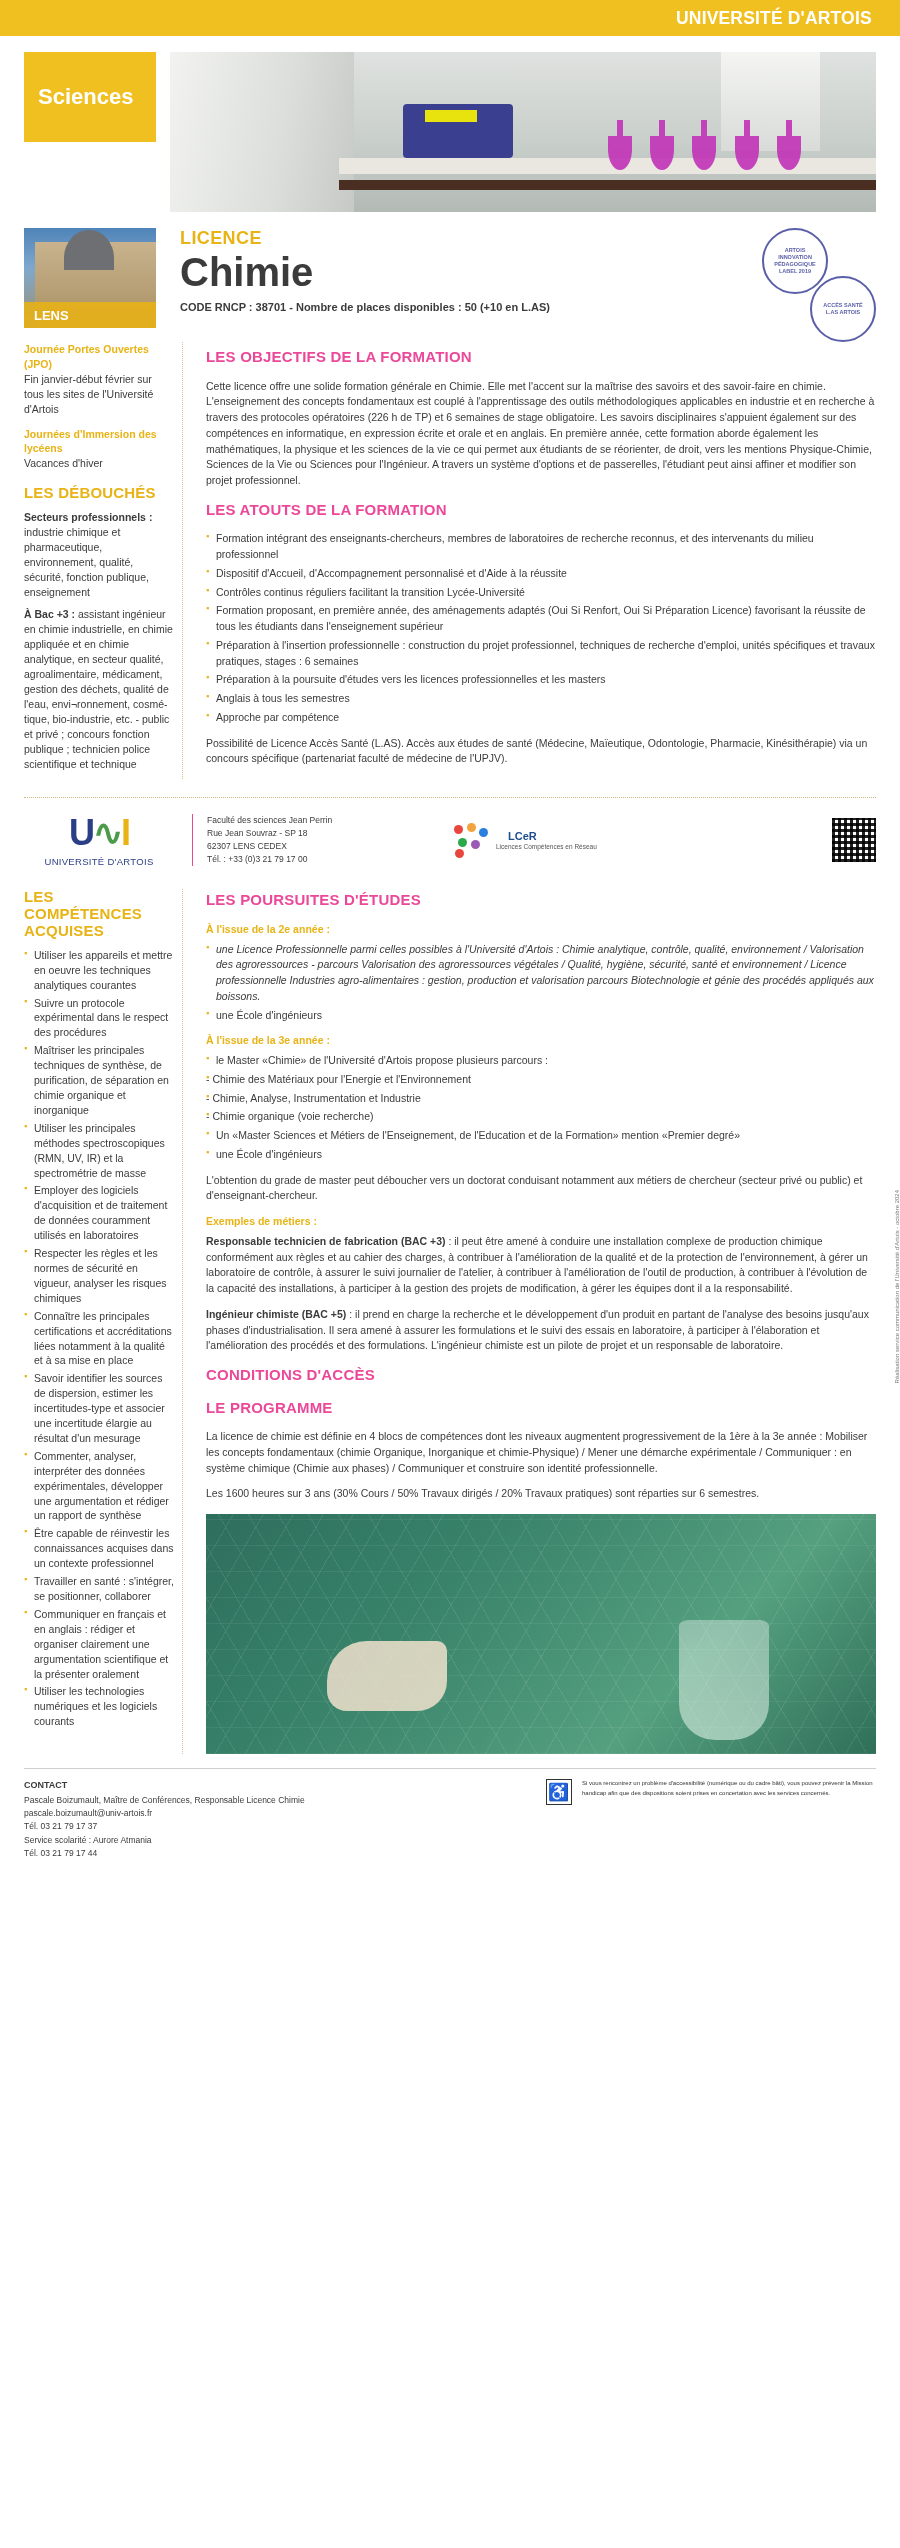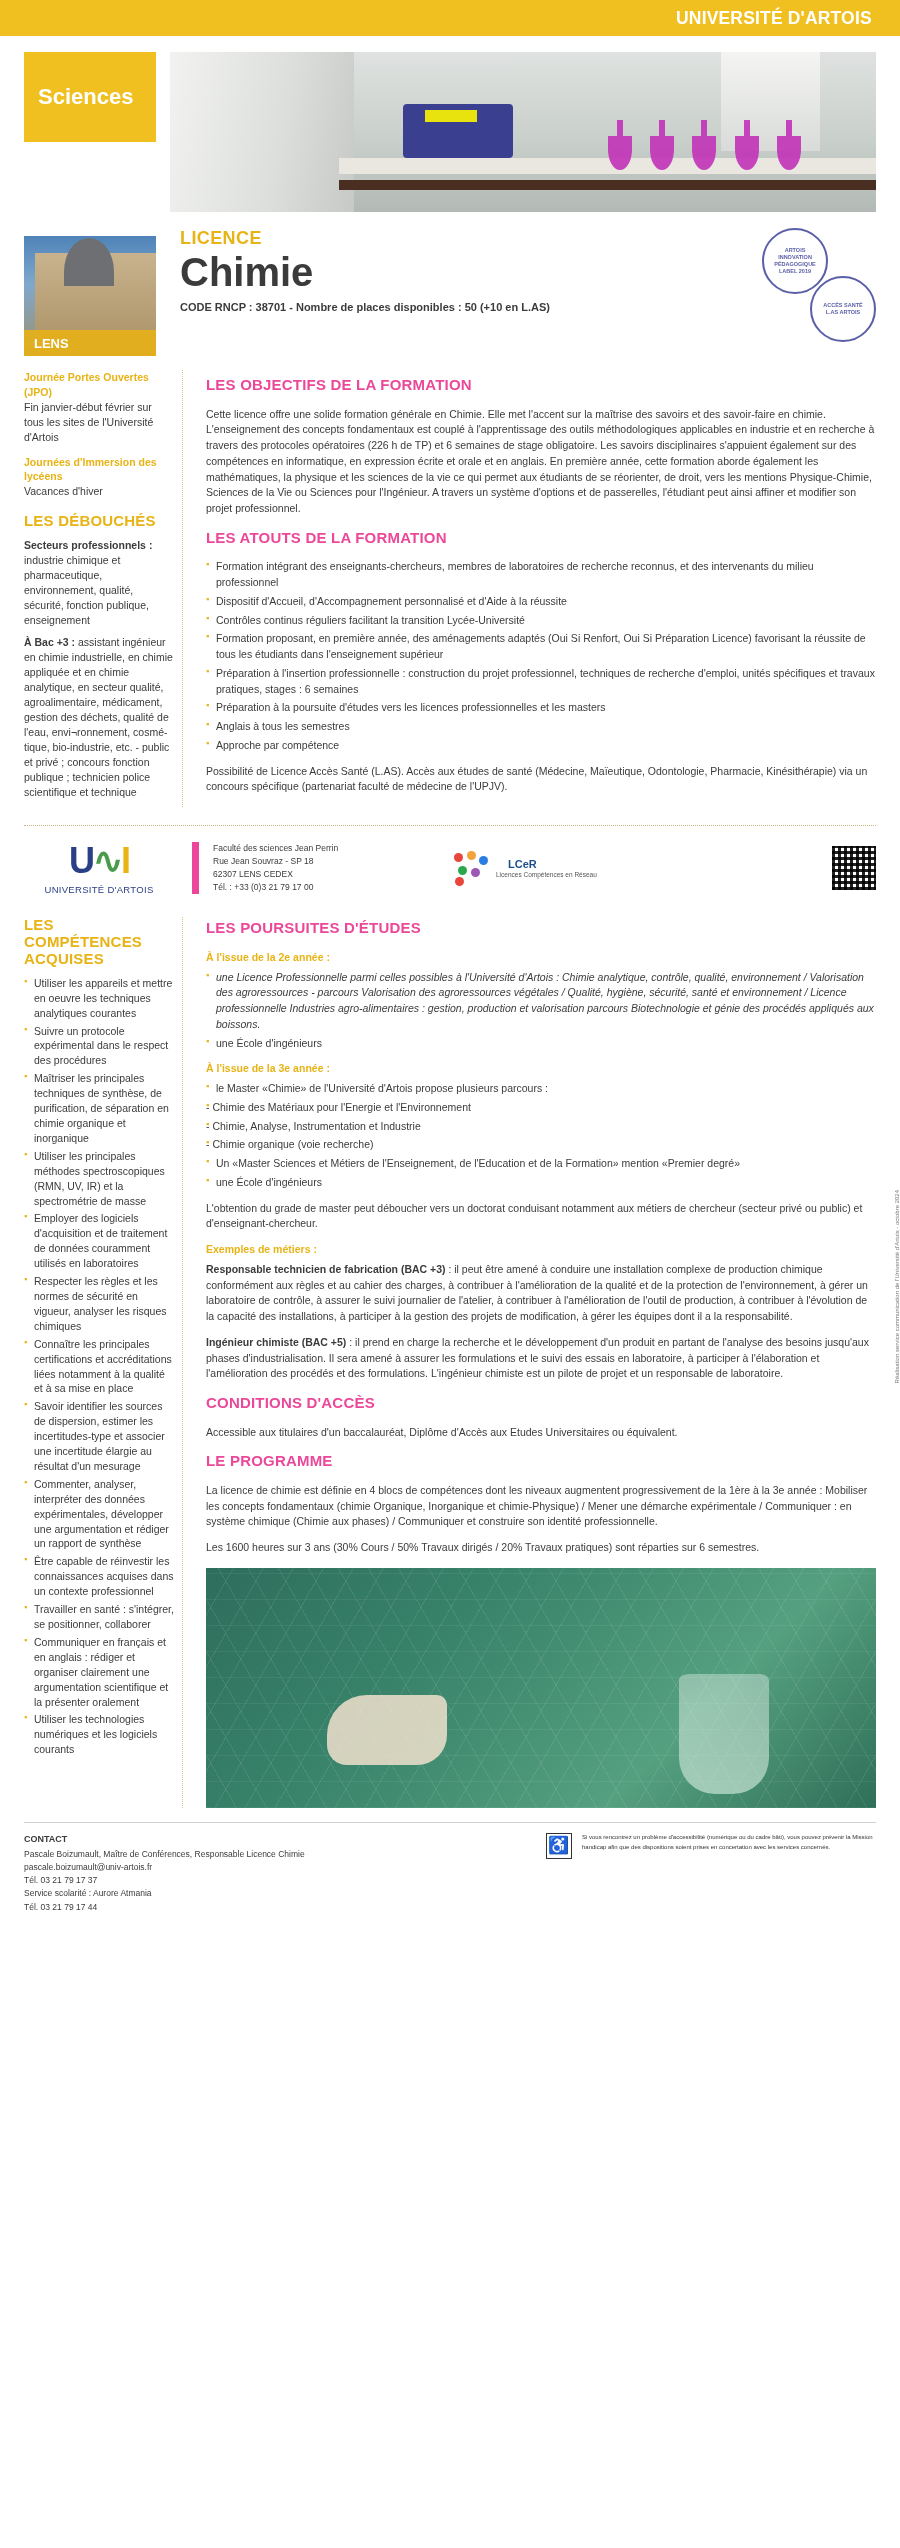--- a/index.html
+++ b/index.html
@@ -93,24 +93,23 @@
     background:#c233b8;
   }
 
   
   .title-row {
     display: flex;
     padding: 16px 24px 0 24px;
     gap: 14px;
   }
   .lens-photo {
-    width: 132px; height: 120px; flex: 0 0 132px;
+    width: 132px; height: 100px; flex: 0 0 132px;
     position: relative; overflow: hidden;
     background: linear-gradient(180deg,#4f83b8 0%,#7fa8cd 40%,#9e8f6d 100%);
-    margin-top: 8px;
   }
   .lens-photo .bldg {
     position: absolute; left: 8%; right: 0; bottom: 0; top: 14%;
     background: linear-gradient(180deg,#c8b38e,#a98f63);
   }
   .lens-photo .tower {
     position: absolute; left: 30%; top: 2%; width: 38%; height: 40%;
     background: #6d6f72; border-radius: 50% 50% 0 0 / 70% 70% 0 0;
   }
   .lens-photo .lens-label {
@@ -166,21 +165,21 @@
   }
 
   
   .mid-sep { border-top: 1px dotted #cdb77f; margin: 18px 24px 0 24px; }
   .mid-band { display:flex; align-items:center; gap:18px; padding: 14px 24px 16px 24px; }
   .ua-logo { width: 150px; flex:0 0 150px; text-align:center; }
   .ua-mark { font-size: 36px; color:#2a3f86; font-weight:bold; letter-spacing:-2px; }
   .ua-mark .g { color:#4a9b4a; }
   .ua-mark .y { color:#e8b315; }
   .ua-name { font-size: 9.5px; color:#2a3f86; margin-top:2px; letter-spacing:.3px; }
-  .addr { font-size: 8.5px; line-height:1.55; border-left:7px solid #ec4899; padding-left:14px; flex:0 0 230px; }
+  .addr { font-size: 8.5px; line-height:1.55; border-left:1px solid #ec4899; padding-left:14px; flex:0 0 230px; }
   .lcer { display:flex; align-items:center; gap:8px; margin-left: 14px; }
   .lcer-dots { width:34px; height:34px; position:relative; }
   .lcer-dots i { position:absolute; width:9px; height:9px; border-radius:50%; display:block; }
   .lcer-txt { font-size:11px; font-weight:bold; color:#1b4e8c; line-height:1.1;padding-left:12px; }
   .lcer-sub { font-size:6.5px; color:#555; font-weight:normal; }
   .qr { width:44px; height:44px; margin-left:auto; background:
       repeating-linear-gradient(0deg,#222 0 3px,#fff 3px 6px),
       repeating-linear-gradient(90deg,#222 0 3px,transparent 3px 6px);
       background-blend-mode: multiply; }
 
@@ -391,21 +390,20 @@
 
     <div class="sub-h">Exemples de métiers :</div>
     <div class="para">
       <span class="bold">Responsable technicien de fabrication (BAC +3)</span><span> : il peut être amené à conduire une installation complexe de production chimique conformément aux règles et au cahier des charges, à contribuer à l'amélioration de la qualité et de la protection de l'environnement, à gérer un laboratoire de contrôle, à assurer le suivi journalier de l'atelier, à contribuer à l'amélioration de l'outil de production, à contribuer à l'évolution de la capacité des installations, à participer à la gestion des projets de modification, à gérer les équipes dont il a la responsabilité.</span>
     </div>
     <div class="para">
       <span class="bold">Ingénieur chimiste (BAC +5)</span><span> : il prend en charge la recherche et le développement d'un produit en partant de l'analyse des besoins jusqu'aux phases d'industrialisation. Il sera amené à assurer les formulations et le suivi des essais en laboratoire, à participer à l'élaboration et l'amélioration des procédés et des formulations. L'ingénieur chimiste est un pilote de projet et un responsable de laboratoire.</span>
     </div>
 
     <div class="sec-h">CONDITIONS D'ACCÈS</div>
-    <div class="para">Accessible aux titulaires d'un baccalauréat, Diplôme d'Accès aux Etudes Universitaires ou équivalent.</div>
 
     <div class="sec-h">LE PROGRAMME</div>
     <div class="para">La licence de chimie est définie en 4 blocs de compétences dont les niveaux augmentent progressivement de la 1ère à la 3e année : Mobiliser les concepts fondamentaux (chimie Organique, Inorganique et chimie-Physique) / Mener une démarche expérimentale / Communiquer : en système chimique (Chimie aux phases) / Communiquer et construire son identité professionnelle.</div>
     <div class="para">Les 1600 heures sur 3 ans (30% Cours / 50% Travaux dirigés / 20% Travaux pratiques) sont réparties sur 6 semestres.</div>
 
     <div class="bot-photo">
       <span class="hexes"></span>
       <span class="hand"></span>
       <span class="glass"></span>
     </div>

